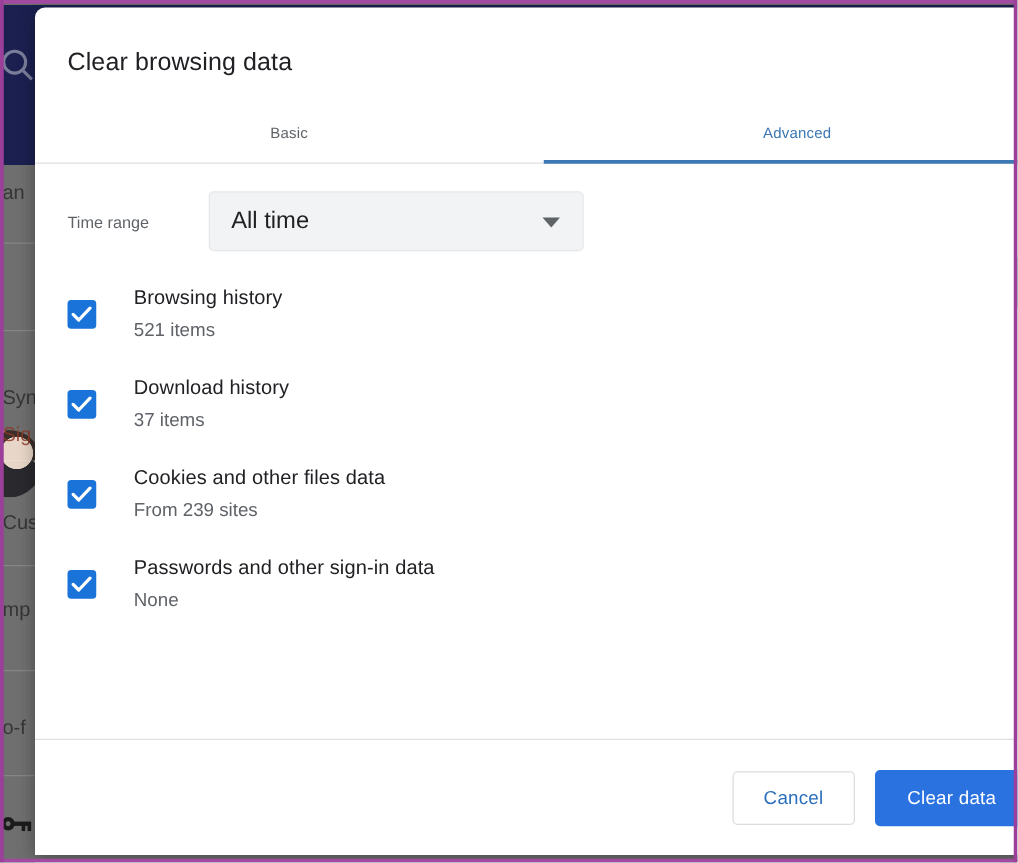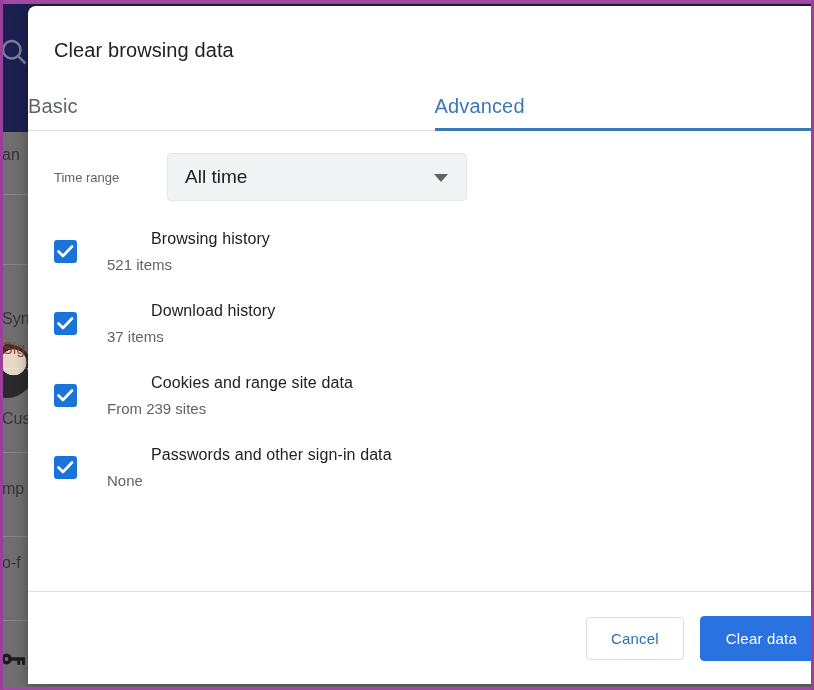--- a/index.html
+++ b/index.html
@@ -164,21 +164,22 @@
   
   .tabs {
     display: flex;
     margin-top: 18px;
     height: 48px;
     position: relative;
     border-bottom: 1px solid #e0e0e0;
   }
   .tab {
     flex: 1 1 50%;
-    font-size: 20px;
+    text-align: center;
+    font-size: 12px;
     color: #5f6368;
     line-height: 48px;
     cursor: pointer;
     user-select: none;
     letter-spacing: .15px;
   }
   .tab.active {
     color: #3c78b4;
   }
   .tab-underline {
@@ -262,21 +263,20 @@
   .cb svg { position: absolute; left: 3px; top: 4px; }
   .check-text {
     padding-left: 30px;
     padding-top: 6px;
   }
   .check-title {
     font-size: 16px;
     color: #202124;
     line-height: 24px;
     letter-spacing: .1px;
-    margin-left: 44px;
   }
   .check-sub {
     font-size: 15px;
     color: #5f6368;
     line-height: 24px;
     margin-top: 2px;
   }
 
   
   .scrollbar {
@@ -365,21 +365,21 @@
       <line x1="16.5" y1="16.5" x2="22" y2="22"></line>
     </svg>
 
     <div class="bg-left-col">
       <div class="bg-avatar"></div>
     <div class="bg-frag" style="top: 14px;">an</div>
         <div class="bg-frag" style="top: 178px;">Syn</div>
         <div class="bg-frag link" style="top: 208px;">Sig</div>
         <div class="bg-frag" style="top: 278px;">Cus</div>
         <div class="bg-frag" style="top: 348px; text-align: right;">mp</div>
-        <div class="bg-frag" style="top: 422px;">o-f</div>
+        <div class="bg-frag" style="top: 442px;">o-f</div>
         <div class="bg-row-sep" style="top: 62px;"></div>
         <div class="bg-row-sep" style="top: 132px;"></div>
         <div class="bg-row-sep" style="top: 236px;"></div>
         <div class="bg-row-sep" style="top: 320px;"></div>
         <div class="bg-row-sep" style="top: 404px;"></div>
         <div class="bg-row-sep" style="top: 488px;"></div>
       </div>
 
     <svg class="bg-key-icon" viewBox="0 0 24 20" fill="#1b1b1b">
       <circle cx="6" cy="10" r="5"></circle>
@@ -441,21 +441,21 @@
             </span>
           </div>
 
           <div class="check-item">
             <span class="cb">
               <svg width="17" height="15" viewBox="0 0 17 15">
                 <path d="M1.5 7.5 L6 12 L15 2.5" fill="none" stroke="#fff" stroke-width="2.6" stroke-linecap="round" stroke-linejoin="round"></path>
               </svg>
             </span>
             <span class="check-text">
-              <span class="check-title">Cookies and range site data</span>
+              <span class="check-title">Cookies and other files data</span>
               <span class="check-sub" style="display:block">From 239 sites</span>
             </span>
           </div>
 
 
           <div class="check-item">
             <span class="cb">
               <svg width="17" height="15" viewBox="0 0 17 15">
                 <path d="M1.5 7.5 L6 12 L15 2.5" fill="none" stroke="#fff" stroke-width="2.6" stroke-linecap="round" stroke-linejoin="round"></path>
               </svg>

